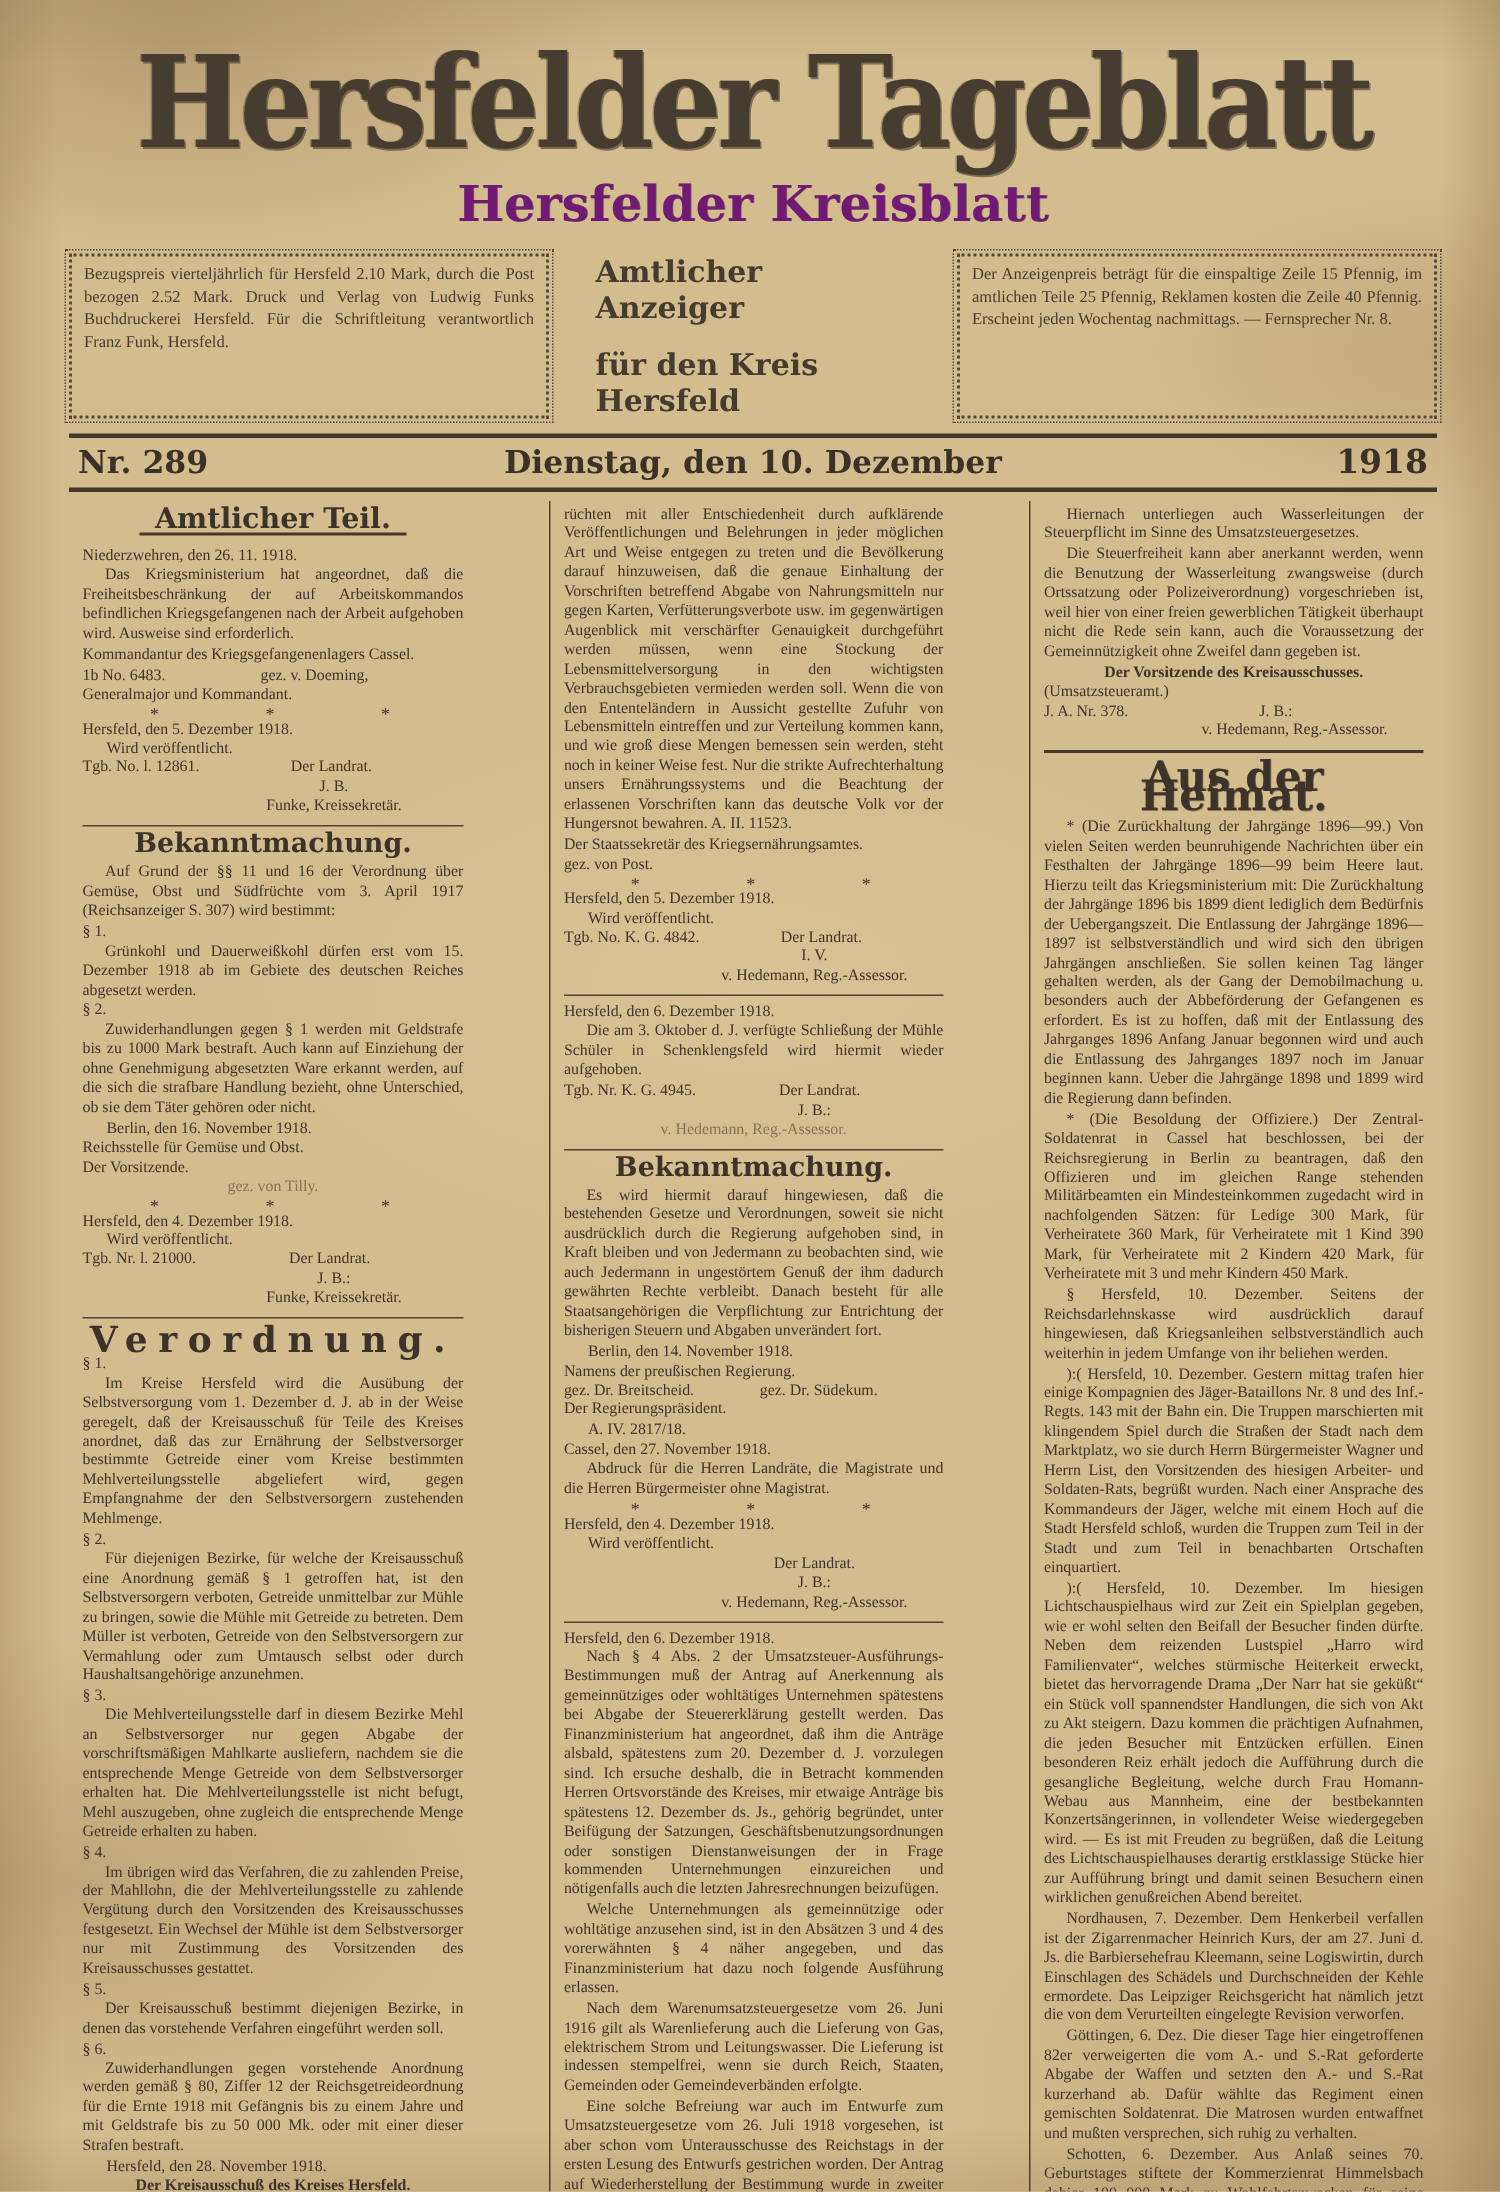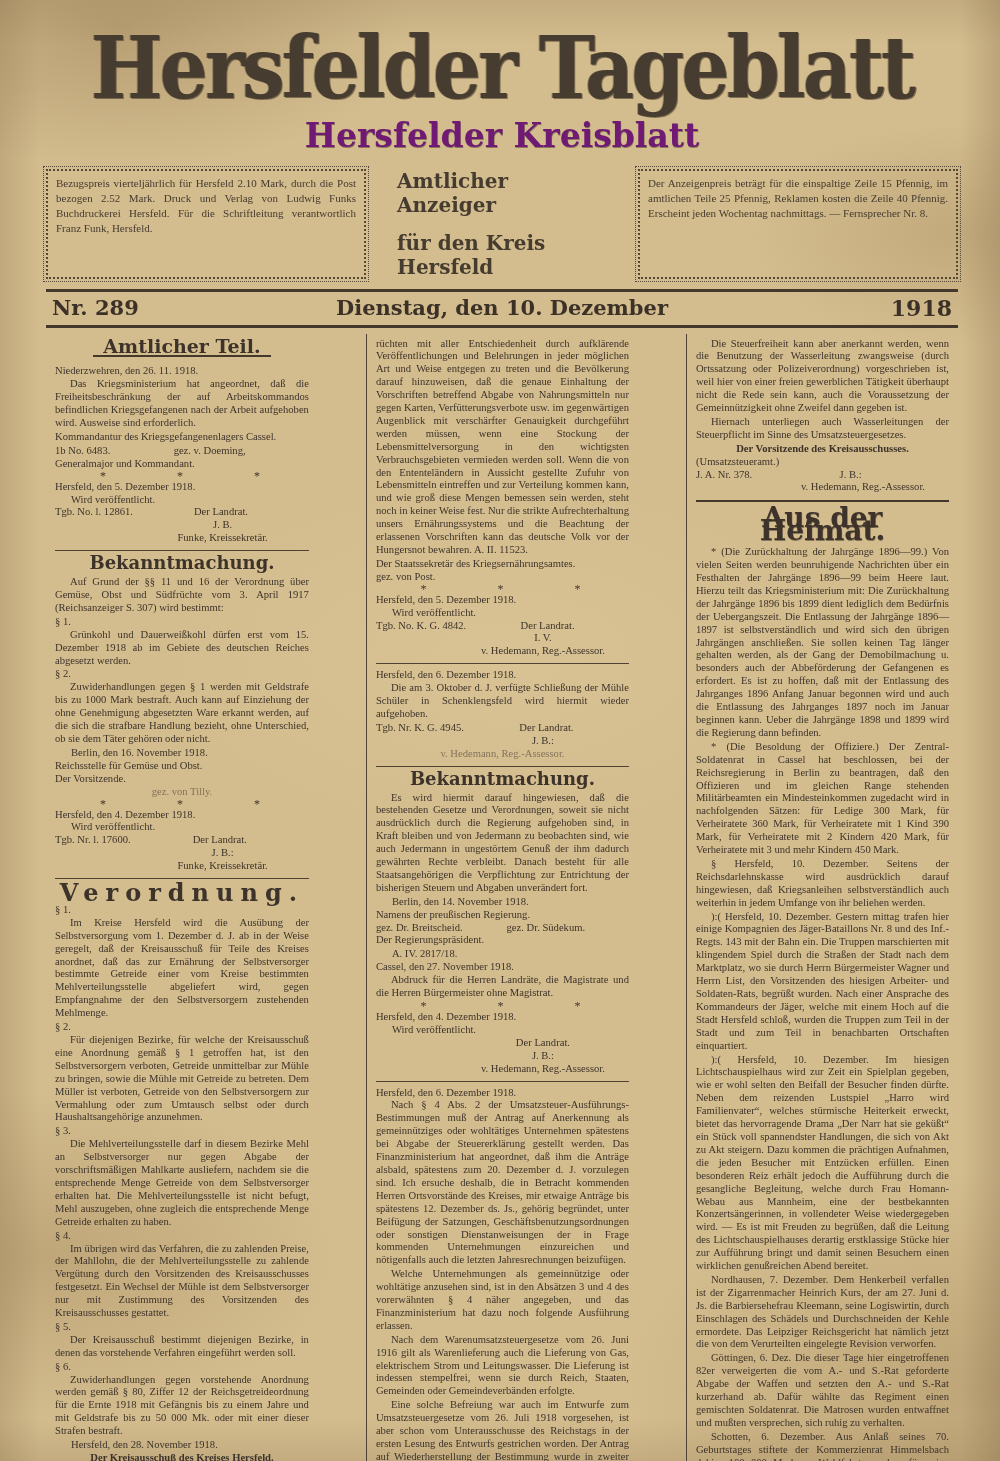--- a/index.html
+++ b/index.html
@@ -141,21 +141,21 @@
         <div class="c">§ 2.</div>
         <div class="p">Zuwiderhandlungen gegen § 1 werden mit Geldstrafe bis zu 1000 Mark bestraft. Auch kann auf Einziehung der ohne Genehmigung abgesetzten Ware erkannt werden, auf die sich die strafbare Handlung bezieht, ohne Unterschied, ob sie dem Täter gehören oder nicht.</div>
         <div class="l">Berlin, den 16. November 1918.</div>
         <div class="c">Reichsstelle für Gemüse und Obst.</div>
         <div class="c">Der Vorsitzende.</div>
         <div class="csm">gez. von Tilly.</div>
         <div class="stars">* * *</div>
         <div class="c">Hersfeld, den 4. Dezember 1918.</div>
         <div class="l">Wird veröffentlicht.</div>
         <div class="sig">
-          <span class="sl">Tgb. Nr. l. 17600.</span>
+          <span class="sl">Tgb. Nr. l. 21000.</span>
           <span class="sr">Der Landrat.</span>
         </div>
         <div class="c2">J. B.:</div>
         <div class="c2">Funke, Kreissekretär.</div>
         <hr class="rule">
         <div class="h3">Verordnung.</div>
         <div class="c">§ 1.</div>
         <div class="p">Im Kreise Hersfeld wird die Ausübung der Selbstversorgung vom 1. Dezember d. J. ab in der Weise geregelt, daß der Kreisausschuß für Teile des Kreises anordnet, daß das zur Ernährung der Selbstversorger bestimmte Getreide einer vom Kreise bestimmten Mehlverteilungsstelle abgeliefert wird, gegen Empfangnahme der den Selbstversorgern zustehenden Mehlmenge.</div>
         <div class="c">§ 2.</div>
         <div class="p">Für diejenigen Bezirke, für welche der Kreisausschuß eine Anordnung gemäß § 1 getroffen hat, ist den Selbstversorgern verboten, Getreide unmittelbar zur Mühle zu bringen, sowie die Mühle mit Getreide zu betreten. Dem Müller ist verboten, Getreide von den Selbstversorgern zur Vermahlung oder zum Umtausch selbst oder durch Haushaltsangehörige anzunehmen.</div>
@@ -218,22 +218,22 @@
         <div class="c2">J. B.:</div>
         <div class="c2">v. Hedemann, Reg.-Assessor.</div>
         <hr class="rule">
         <div class="c">Hersfeld, den 6. Dezember 1918.</div>
         <div class="p">Nach § 4 Abs. 2 der Umsatzsteuer-Ausführungs-Bestimmungen muß der Antrag auf Anerkennung als gemeinnütziges oder wohltätiges Unternehmen spätestens bei Abgabe der Steuererklärung gestellt werden. Das Finanzministerium hat angeordnet, daß ihm die Anträge alsbald, spätestens zum 20. Dezember d. J. vorzulegen sind. Ich ersuche deshalb, die in Betracht kommenden Herren Ortsvorstände des Kreises, mir etwaige Anträge bis spätestens 12. Dezember ds. Js., gehörig begründet, unter Beifügung der Satzungen, Geschäftsbenutzungsordnungen oder sonstigen Dienstanweisungen der in Frage kommenden Unternehmungen einzureichen und nötigenfalls auch die letzten Jahresrechnungen beizufügen.</div>
         <div class="p">Welche Unternehmungen als gemeinnützige oder wohltätige anzusehen sind, ist in den Absätzen 3 und 4 des vorerwähnten § 4 näher angegeben, und das Finanzministerium hat dazu noch folgende Ausführung erlassen.</div>
         <div class="p">Nach dem Warenumsatzsteuergesetze vom 26. Juni 1916 gilt als Warenlieferung auch die Lieferung von Gas, elektrischem Strom und Leitungswasser. Die Lieferung ist indessen stempelfrei, wenn sie durch Reich, Staaten, Gemeinden oder Gemeindeverbänden erfolgte.</div>
         <div class="p">Eine solche Befreiung war auch im Entwurfe zum Umsatzsteuergesetze vom 26. Juli 1918 vorgesehen, ist aber schon vom Unterausschusse des Reichstags in der ersten Lesung des Entwurfs gestrichen worden. Der Antrag auf Wiederherstellung der Bestimmung wurde in zweiter Lesung abgelehnt.</div>
       </div>
       <div class="col">
+        <div class="p">Hiernach unterliegen auch Wasserleitungen der Steuerpflicht im Sinne des Umsatzsteuergesetzes.</div>
         <div class="p">Die Steuerfreiheit kann aber anerkannt werden, wenn die Benutzung der Wasserleitung zwangsweise (durch Ortssatzung oder Polizeiverordnung) vorgeschrieben ist, weil hier von einer freien gewerblichen Tätigkeit überhaupt nicht die Rede sein kann, auch die Voraussetzung der Gemeinnützigkeit ohne Zweifel dann gegeben ist.</div>
-        <div class="p">Hiernach unterliegen auch Wasserleitungen der Steuerpflicht im Sinne des Umsatzsteuergesetzes.</div>
         <div class="cb">Der Vorsitzende des Kreisausschusses.</div>
         <div class="c">(Umsatzsteueramt.)</div>
         <div class="sig">
           <span class="sl">J. A. Nr. 378.</span>
           <span class="sr">J. B.:</span>
         </div>
         <div class="c2">v. Hedemann, Reg.-Assessor.</div>
         <hr class="rule2">
         <div class="hbig">Aus der Heimat.</div>
         <div class="p">* (Die Zurückhaltung der Jahrgänge 1896—99.) Von vielen Seiten werden beunruhigende Nachrichten über ein Festhalten der Jahrgänge 1896—99 beim Heere laut. Hierzu teilt das Kriegsministerium mit: Die Zurückhaltung der Jahrgänge 1896 bis 1899 dient lediglich dem Bedürfnis der Uebergangszeit. Die Entlassung der Jahrgänge 1896—1897 ist selbstverständlich und wird sich den übrigen Jahrgängen anschließen. Sie sollen keinen Tag länger gehalten werden, als der Gang der Demobilmachung u. besonders auch der Abbeförderung der Gefangenen es erfordert. Es ist zu hoffen, daß mit der Entlassung des Jahrganges 1896 Anfang Januar begonnen wird und auch die Entlassung des Jahrganges 1897 noch im Januar beginnen kann. Ueber die Jahrgänge 1898 und 1899 wird die Regierung dann befinden.</div>

